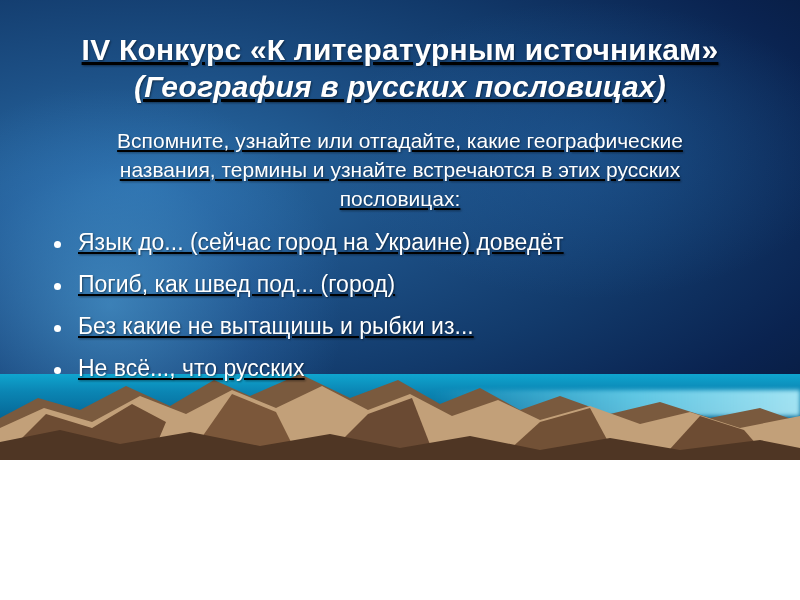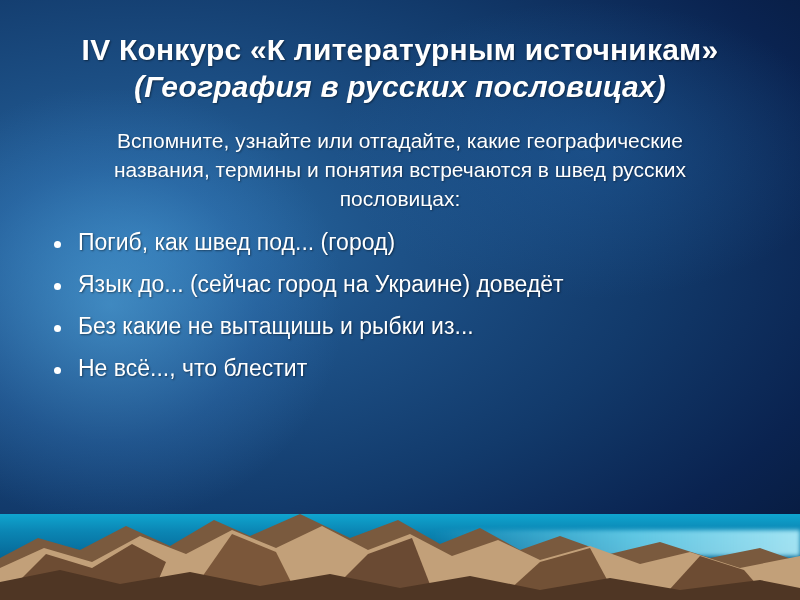--- a/index.html
+++ b/index.html
@@ -8,23 +8,24 @@
   }
   body {
     width: 800px;
     height: 600px;
     overflow: hidden;
     font-family: "Liberation Sans", sans-serif;
   }
   .slide {
     position: relative;
     width: 800px;
-    height: 600px;
+    height: 460px;
     background: radial-gradient(ellipse at 18% 40%, #2a6ea8 0%, #1d5187 28%, #123a6b 55%, #0a2350 78%, #061736 100%);
     overflow: hidden;
+    text-decoration: underline;
   }
   
   .glow {
     position: absolute;
     left: -120px;
     top: 90px;
     width: 460px;
     height: 430px;
     background: radial-gradient(ellipse at center, rgba(86,170,225,0.55) 0%, rgba(60,130,200,0.25) 45%, rgba(10,40,90,0) 72%);
     pointer-events: none;
@@ -149,35 +150,35 @@
     <polygon points="0,150 0,132 60,120 120,134 190,122 260,136 330,124 400,138 470,126 540,140 610,128 680,140 760,130 800,138 800,150" fill="#4f3624"></polygon>
   </svg>
 
   <div class="content">
 
     <div class="title">
       <span>IV Конкурс «К литературным источникам»</span>
       <span class="line2">(География в русских пословицах)</span>
     </div>
 
-    <div class="intro">Вспомните, узнайте или отгадайте, какие географические названия, термины и понятия встречаются в швед русских пословицах:</div>
+    <div class="intro">Вспомните, узнайте или отгадайте, какие географические названия, термины и узнайте встречаются в этих русских пословицах:</div>
 
     <ul class="bullets">
       <li>
         <span class="dot"></span>
-        <span> Погиб, как швед под... (город)</span>
+        <span>Язык до... (сейчас город на Украине) доведёт</span>
       </li>
       <li>
         <span class="dot"></span>
-        <span>Язык до... (сейчас город на Украине) доведёт</span>
+        <span> Погиб, как швед под... (город)</span>
       </li>
       <li>
         <span class="dot"></span>
         <span>Без какие не вытащишь и рыбки из...</span>
       </li>
       <li>
         <span class="dot"></span>
-        <span>Не всё..., что блестит</span>
+        <span>Не всё..., что русских</span>
       </li>
     </ul>
 
   </div>
 </div>
 
 </body></html>

